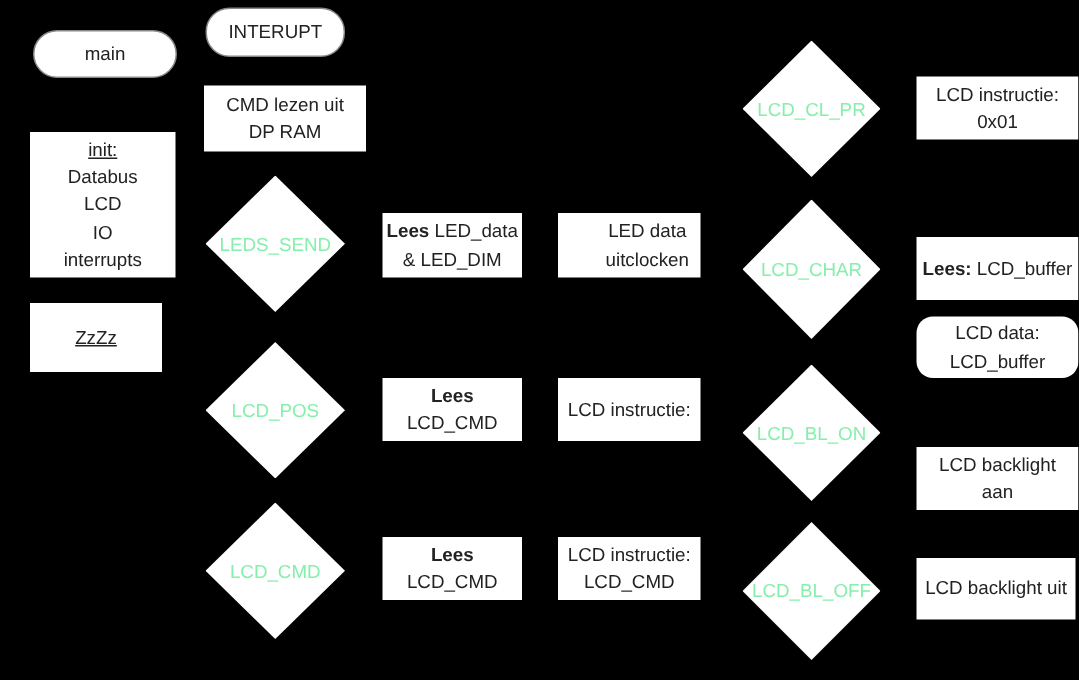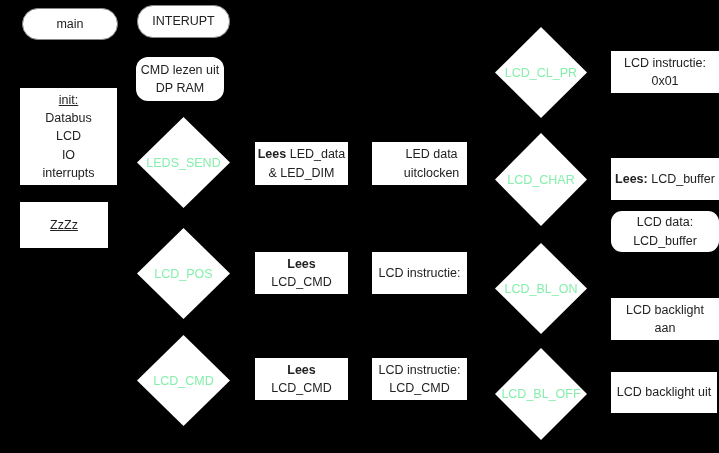--- a/index.html
+++ b/index.html
@@ -45,26 +45,26 @@
   .diamond .dlabel{
     position:relative;
     z-index:1;
     white-space:nowrap;
   }
   .u{text-decoration:underline;}
   .b{font-weight:bold;}
   .line{white-space:nowrap;}
 
   
-  .t-main{left:22px;top:8px;width:96px;height:32px;}
+  .t-main{left:22px;top:20px;width:96px;height:32px;}
   .init-box{left:20px;top:76px;width:97px;height:97px;margin-top:12px;}
   .sleep-box{left:20px;top:202px;width:88px;height:46px;}
   
   .t-interrupt{left:137px;top:5px;width:93px;height:33px;}
-  .cmd-box{left:136px;top:57px;width:88px;height:44px;border-radius:12px;}
+  .cmd-box{left:136px;top:57px;width:108px;height:44px;}
   .d-leds-send{left:137px;top:117px;width:93px;height:91px;}
   .d-lcd-pos{left:137px;top:228px;width:93px;height:91px;}
   .d-lcd-cmd{left:137px;top:335px;width:93px;height:91px;}
   
   .b-lees-led{left:255px;top:142px;width:93px;height:43px;}
   .b-lees-cmd1{left:255px;top:252px;width:93px;height:42px;}
   .b-lees-cmd2{left:255px;top:358px;width:93px;height:42px;}
   
   .b-led-uit{left:372px;top:142px;width:95px;height:43px;padding-left:24px;}
   .b-instr-addr{left:372px;top:252px;width:95px;height:42px;}

